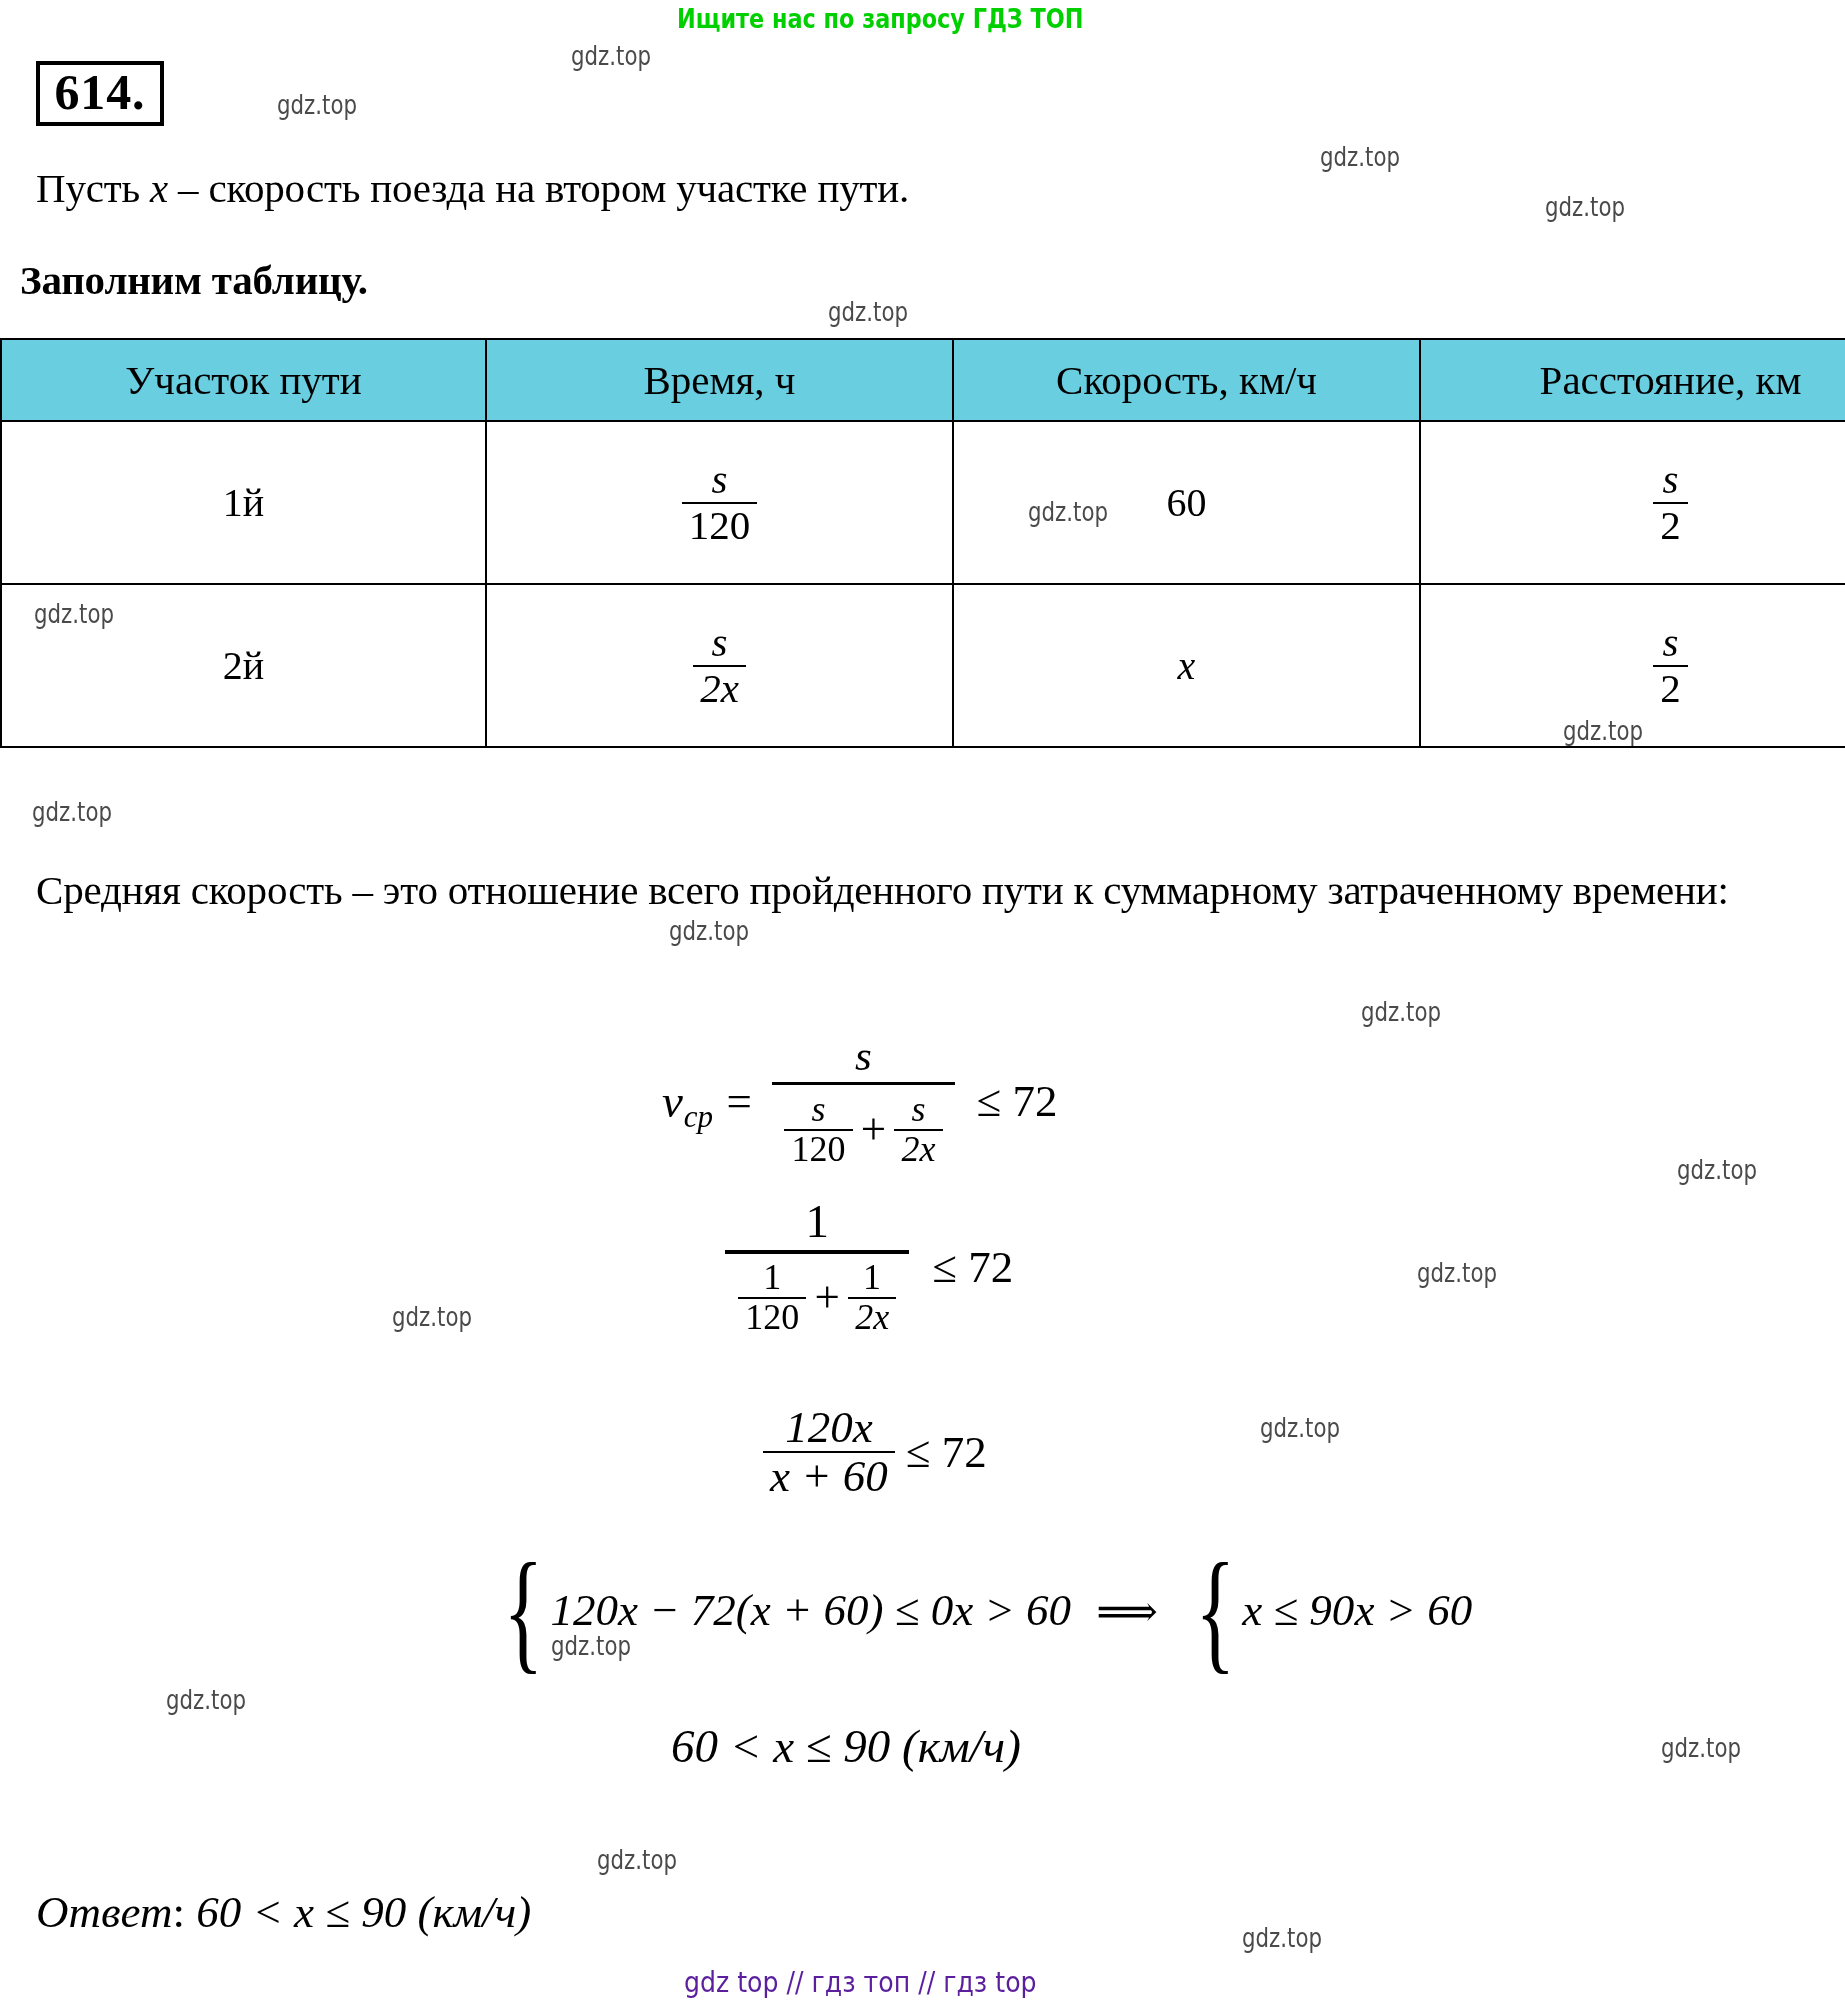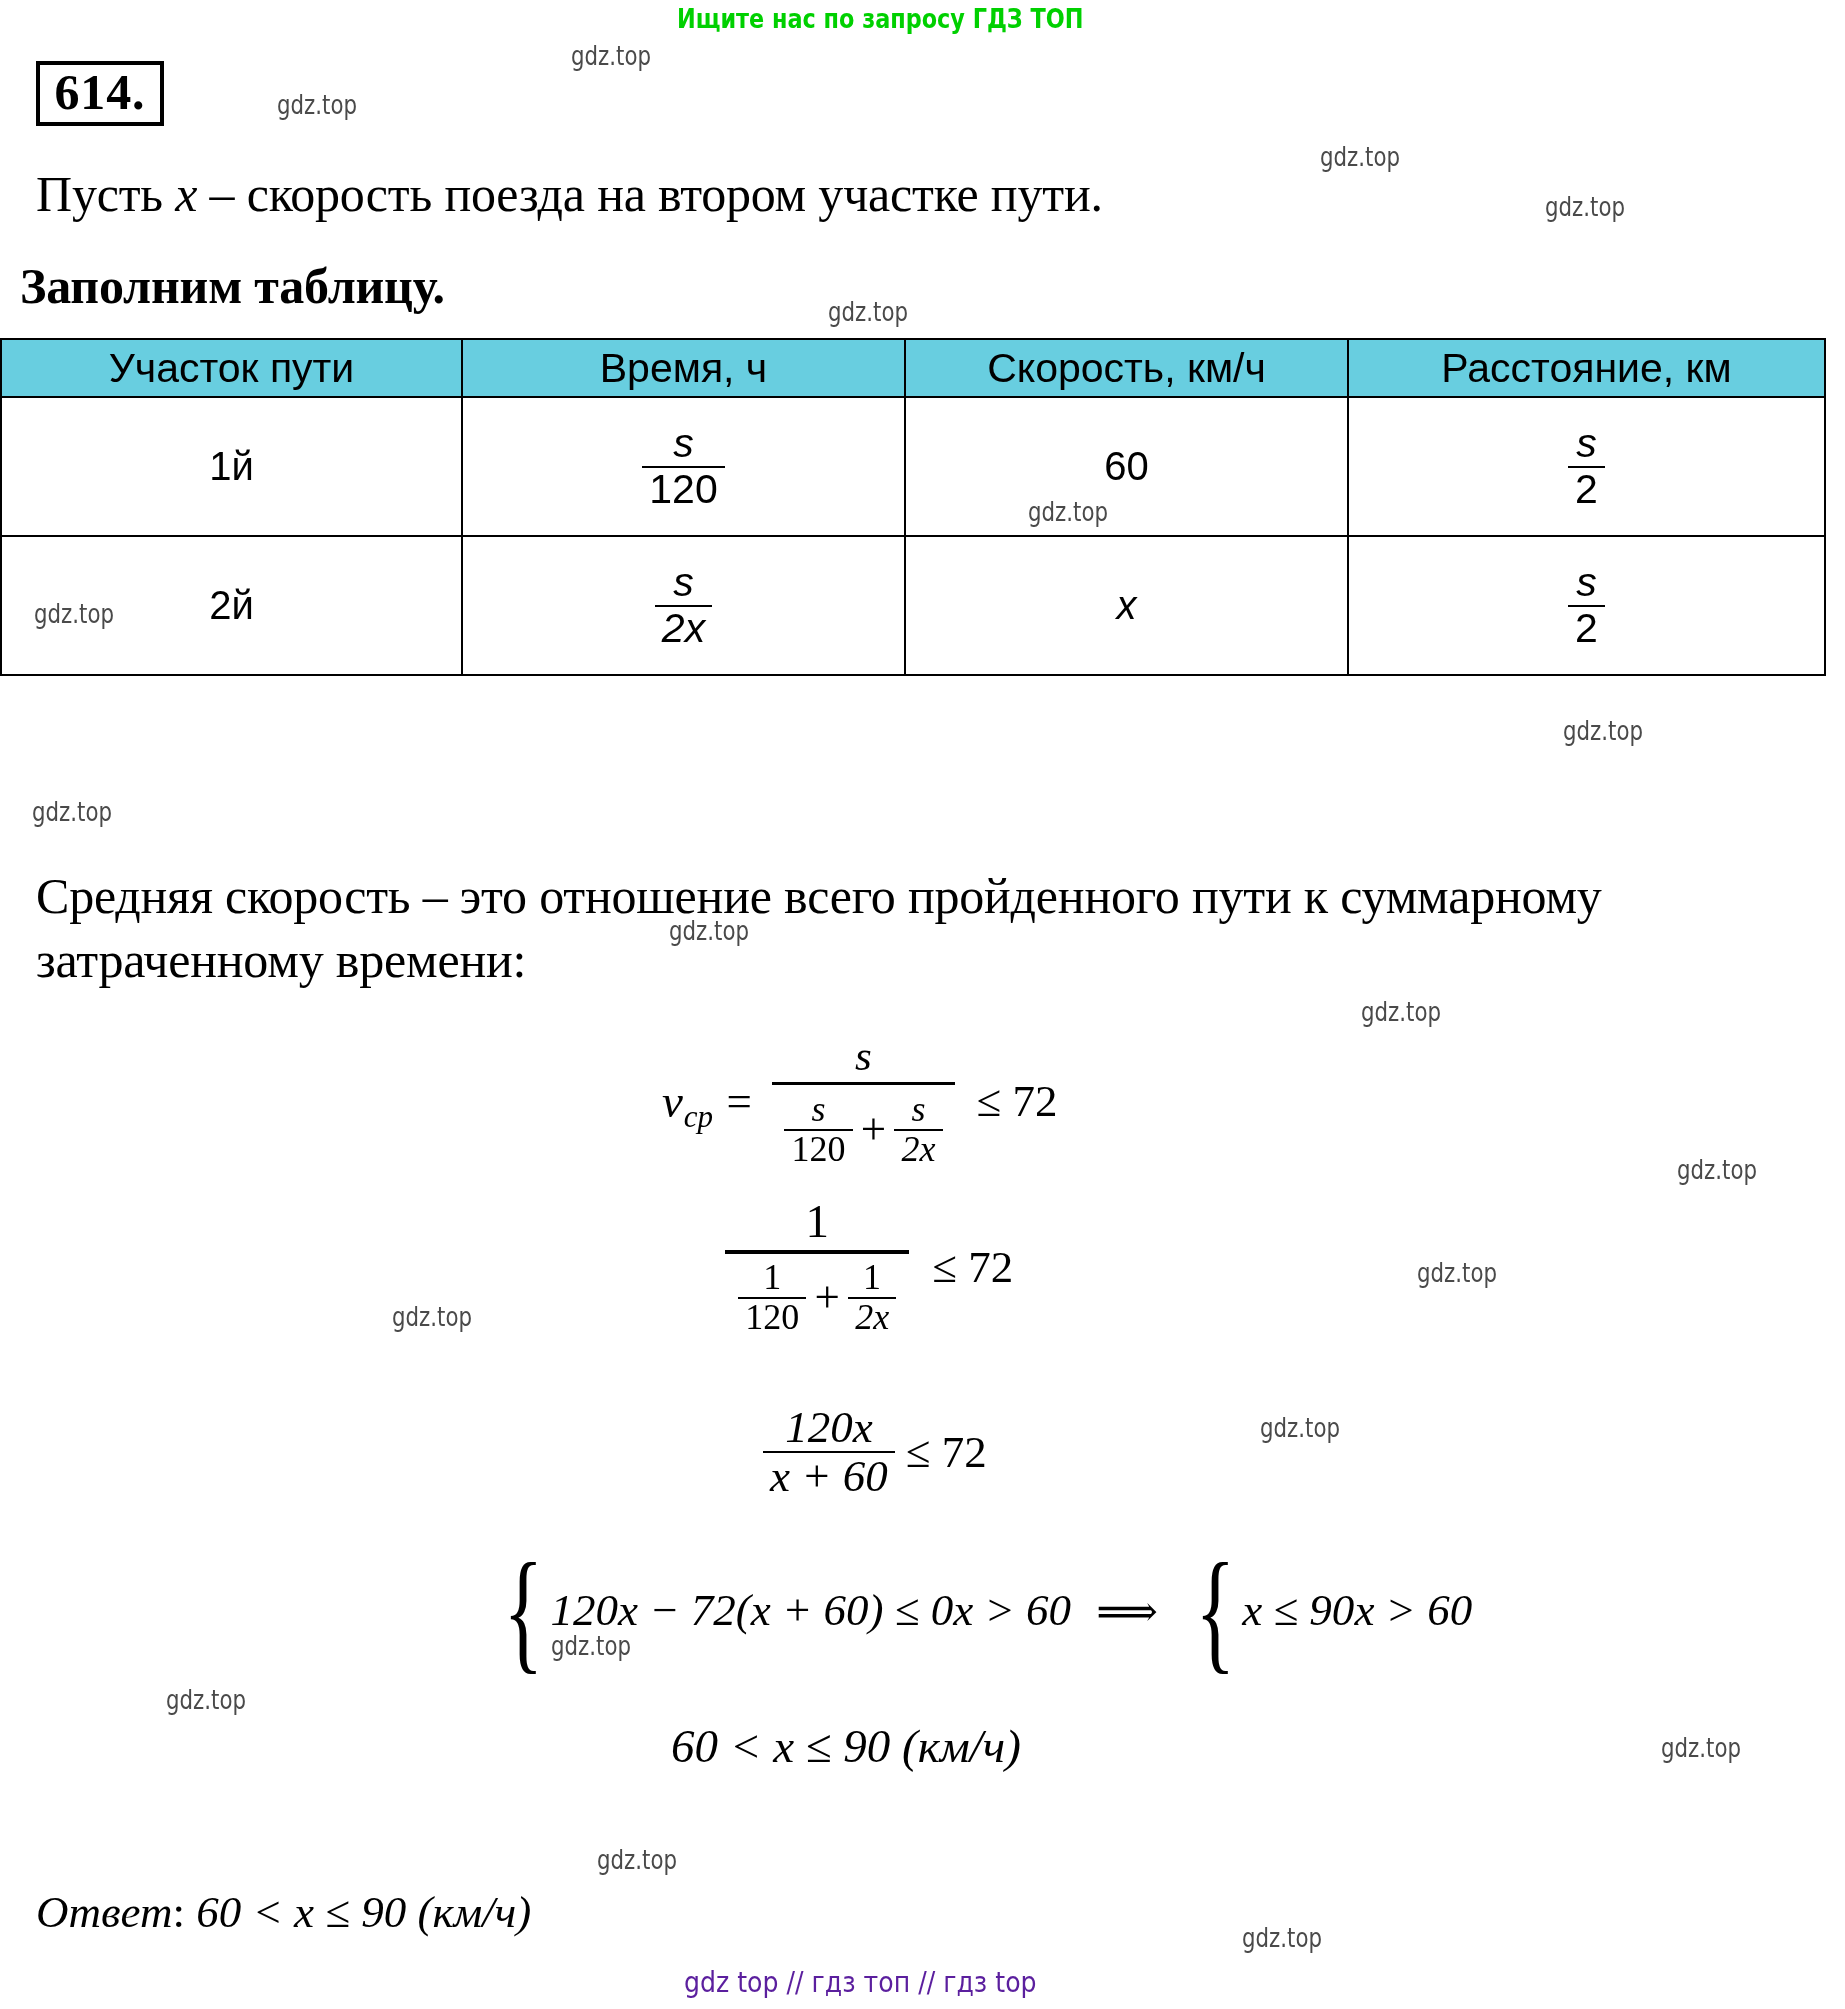--- a/index.html
+++ b/index.html
@@ -67,44 +67,44 @@
     font-weight: bold;
     font-size: 50px;
     line-height: 1.0;
     letter-spacing: 0.9px;
   }
 
   
   .para {
     position: absolute;
     font-family: "Liberation Serif", "DejaVu Serif", serif;
-    font-size: 50px;
+    font-size: 41px;
     line-height: 1.28;
     white-space: nowrap;
     letter-spacing: -0.2px;
   }
   .para.wrap { white-space: normal; }
   .it { font-style: italic; }
 
   
   .tbl {
     position: absolute;
     left: 0px;
     top: 338px;
     width: 1816px;
     border-collapse: collapse;
     table-layout: fixed;
   }
   .tbl td, .tbl th {
     border: 2.7px solid #000;
     text-align: center;
     vertical-align: middle;
-    font-family: Liberation Sans, sans-serif;
+    font-family: Liberation Serif, serif;
     font-size: 40px;
-    padding: 0;
+    padding: 12px;
   }
   .tbl thead th {
     background: #68cee0;
     height: 56px;
     font-weight: normal;
     font-size: 41px;
   }
   .tbl tbody td { height: 137px; position: relative; }
   .c1 { width: 459px; }
   .c2 { width: 441px; }

